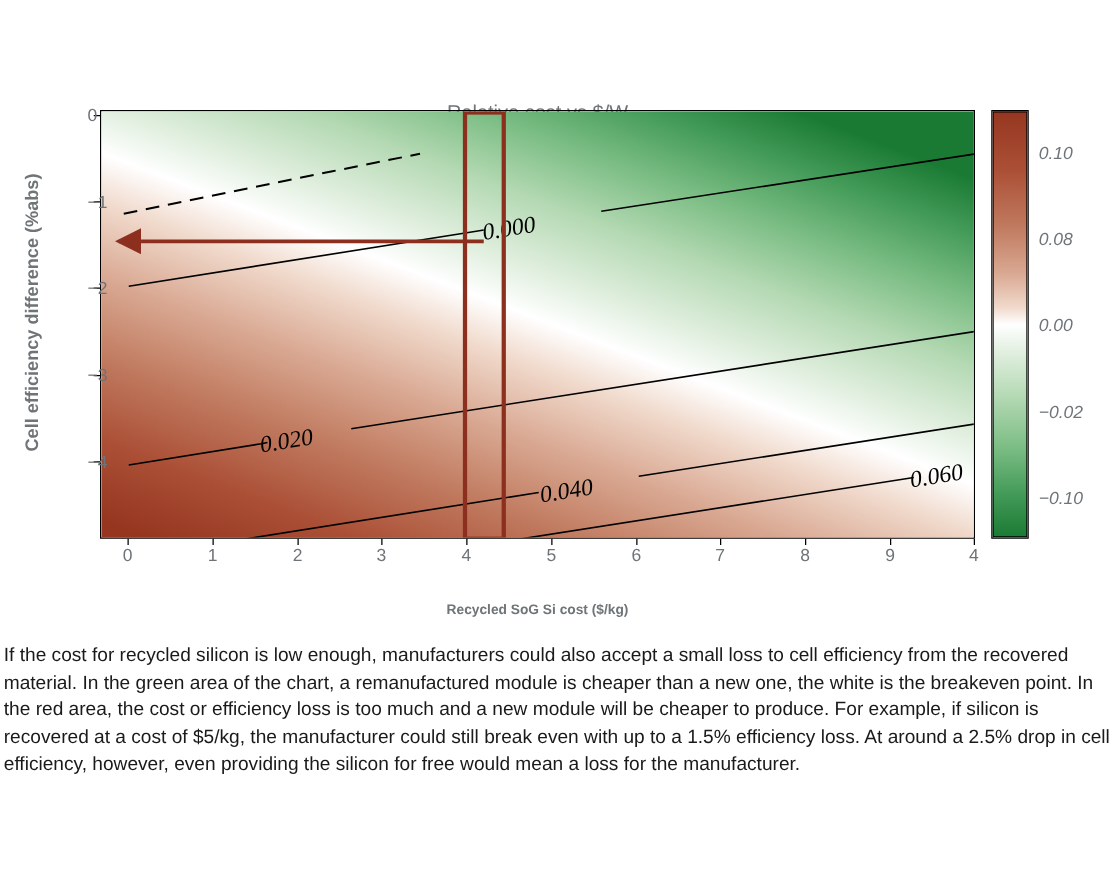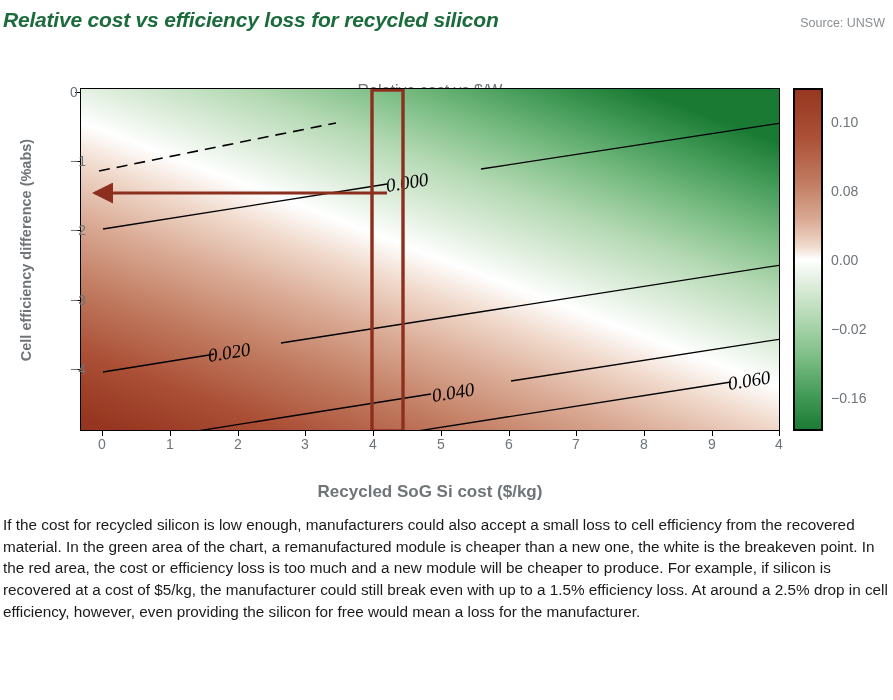--- a/index.html
+++ b/index.html
@@ -78,21 +78,21 @@
     font-weight: bold;
     color: #6e7478;
     white-space: nowrap;
   }
   #xlabel {
     position: absolute;
     left: 80px;
     top: 440px;
     width: 700px;
     text-align: center;
-    font-size: 17px;
+    font-size: 11px;
     font-weight: bold;
     color: #6e7478;
     white-space: nowrap;
   }
   #plot-wrap {
     position: absolute;
     left: 80px;
     top: 46px;
     width: 700px;
     height: 343px;
@@ -155,20 +155,21 @@
     border: 1px solid #000;
     box-sizing: border-box;
   }
   .cbtick {
     position: absolute;
     left: 38px;
     font-size: 14px;
     color: #6e7478;
     transform: translateY(-50%);
     white-space: nowrap;
+    font-style: italic;
   }
 
   
   #caption {
     position: absolute;
     left: 3px;
     top: 514px;
     width: 886px;
     font-size: 15.3px;
     line-height: 1.42;
@@ -180,24 +181,20 @@
     font-style: italic;
     font-size: 19px;
     fill: #000;
   }
 </style>
 </head>
 <body>
 
 <div id="page">
 
-  <div id="header">
-    <div id="headline">Relative cost vs efficiency loss for recycled silicon</div>
-    <div id="source">Source: UNSW</div>
-  </div>
 
   <div id="figure">
 
     <div id="chart-title">Relative cost vs $/W</div>
     <div id="ylabel">Cell efficiency difference (%abs)</div>
     <div id="xlabel">Recycled SoG Si cost ($/kg)</div>
 
     <div id="plot-wrap">
       <div id="plot-canvas">
         <svg id="plot-svg" width="700" height="343" viewBox="0 0 700 343">
@@ -318,20 +315,20 @@
             <stop offset="1.00" stop-color="#1a7a34"></stop>
           </linearGradient>
         </defs>
         <rect x="0" y="0" width="30" height="343" fill="url(#cbGrad)"></rect>
         <rect x="0.5" y="0.5" width="29" height="342" fill="none" stroke="#000" stroke-width="1"></rect>
       </svg>
       <div class="cbtick" style="top:34px">0.10</div>
       <div class="cbtick" style="top:103px">0.08</div>
       <div class="cbtick" style="top:172px">0.00</div>
       <div class="cbtick" style="top:241px">−0.02</div>
-      <div class="cbtick" style="top:310px">−0.16</div>
+      <div class="cbtick" style="top:310px">−0.10</div>
     </div>
 
   </div>
 
   <div id="caption">If the cost for recycled silicon is low enough, manufacturers could also accept a small loss to cell efficiency from the recovered material. In the green area of the chart, a remanufactured module is cheaper than a new one, the white is the breakeven point. In the red area, the cost or efficiency loss is too much and a new module will be cheaper to produce. For example, if silicon is recovered at a cost of $5/kg, the manufacturer could still break even with up to a 1.5% efficiency loss. At around a 2.5% drop in cell efficiency, however, even providing the silicon for free would mean a loss for the manufacturer.</div>
 
 </div>
 
 </body></html>

